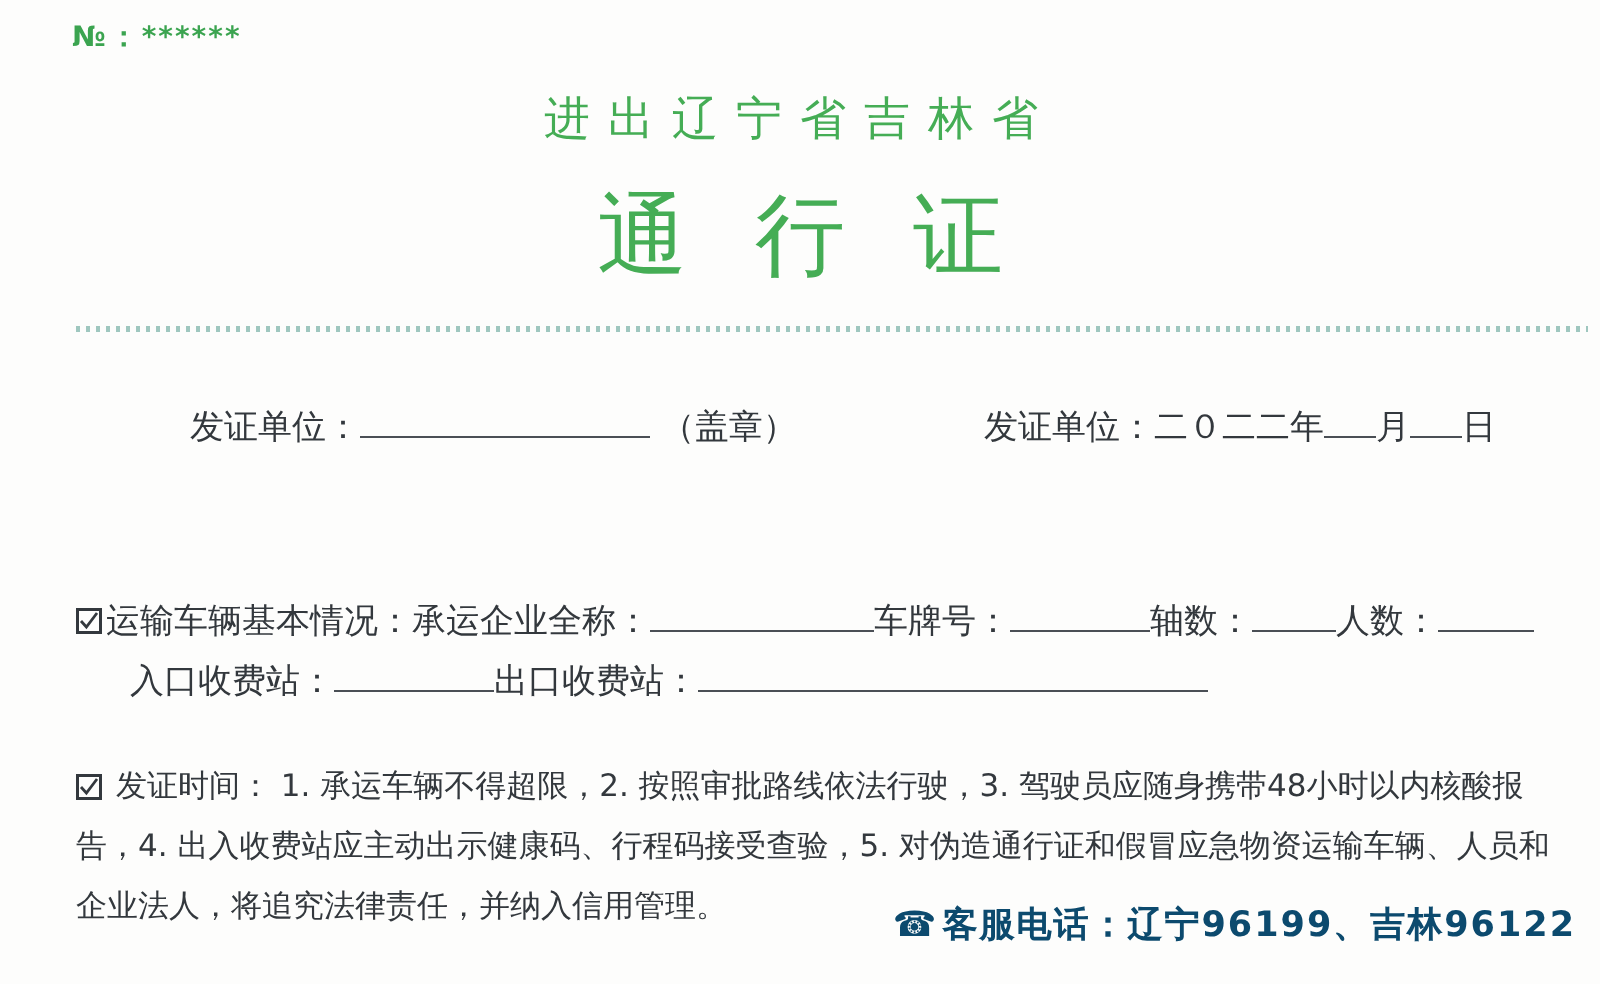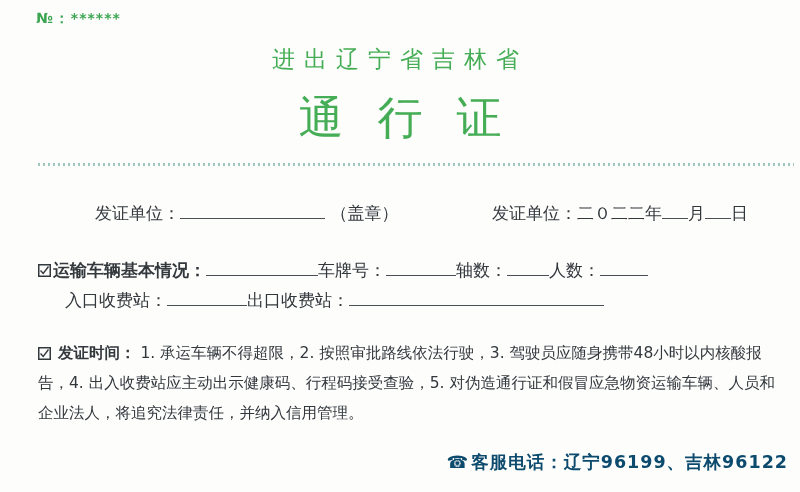--- a/index.html
+++ b/index.html
@@ -55,21 +55,21 @@
   .w-85{width:85px;} .w-90{width:90px;} .w-70{width:70px;}
   .w-42{width:42px;} .w-48{width:48px;} .w-26{width:26px;}
   
   .form-row{
     display:flex;align-items:baseline;
     margin:34px 10px 0 38px;
     font-size:17px;
     white-space:nowrap;
   }
   .form-row.second{margin-left:65px;margin-top:7px;}
-  .bold{font-weight:700;}
+  .bold{font-weight:400;margin-top:40px;}
   .checkbox{
     display:inline-block;width:13px;height:13px;
     margin-right:2px;position:relative;top:1px;flex:none;
   }
   .checkbox svg{display:block;}
   
   .tips{
     margin:26px 14px 0 38px;
     font-size:15.5px;line-height:30px;
     text-align:left;
@@ -109,20 +109,21 @@
   </div>
 
   <div class="form-row">
     <span class="checkbox">
       <svg width="13" height="13" viewBox="0 0 13 13">
         <rect x="0.75" y="0.75" width="11.5" height="11.5" fill="none" stroke="#33383d" stroke-width="1.5"></rect>
         <polyline points="2.5,6.5 5.2,9.5 10.5,2.5" fill="none" stroke="#33383d" stroke-width="1.4"></polyline>
       </svg>
     </span>
     <span class="bold">运输车辆基本情况：</span>
+    <span>承运企业全称：</span>
       <span class="blank w-112"></span>
     <span>车牌号：</span>
       <span class="blank w-70"></span>
     <span>轴数：</span>
       <span class="blank w-42"></span>
     <span>人数：</span>
       <span class="blank w-48"></span>
   </div>
 
   <div class="form-row second">

